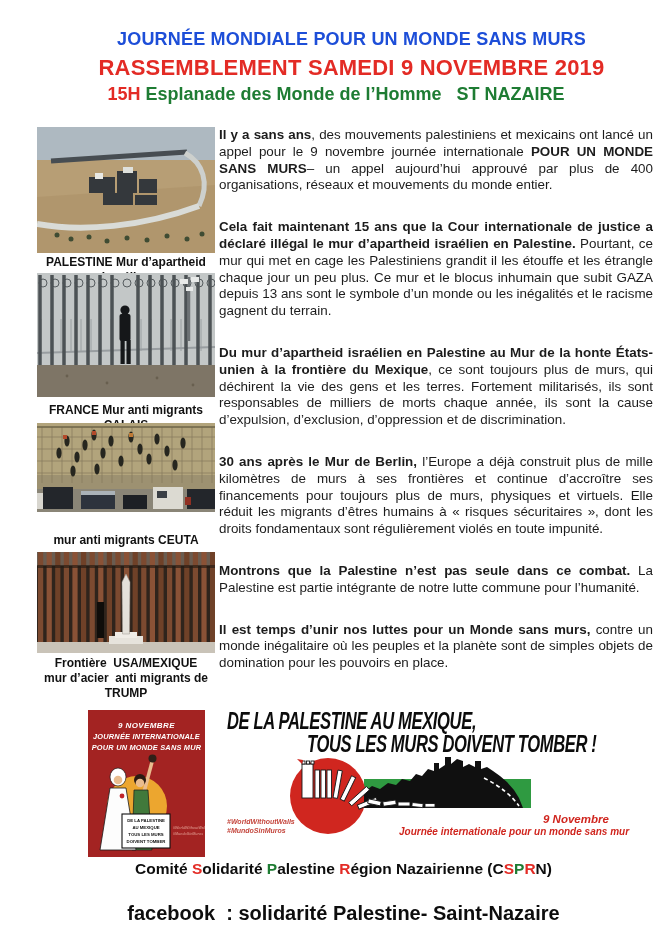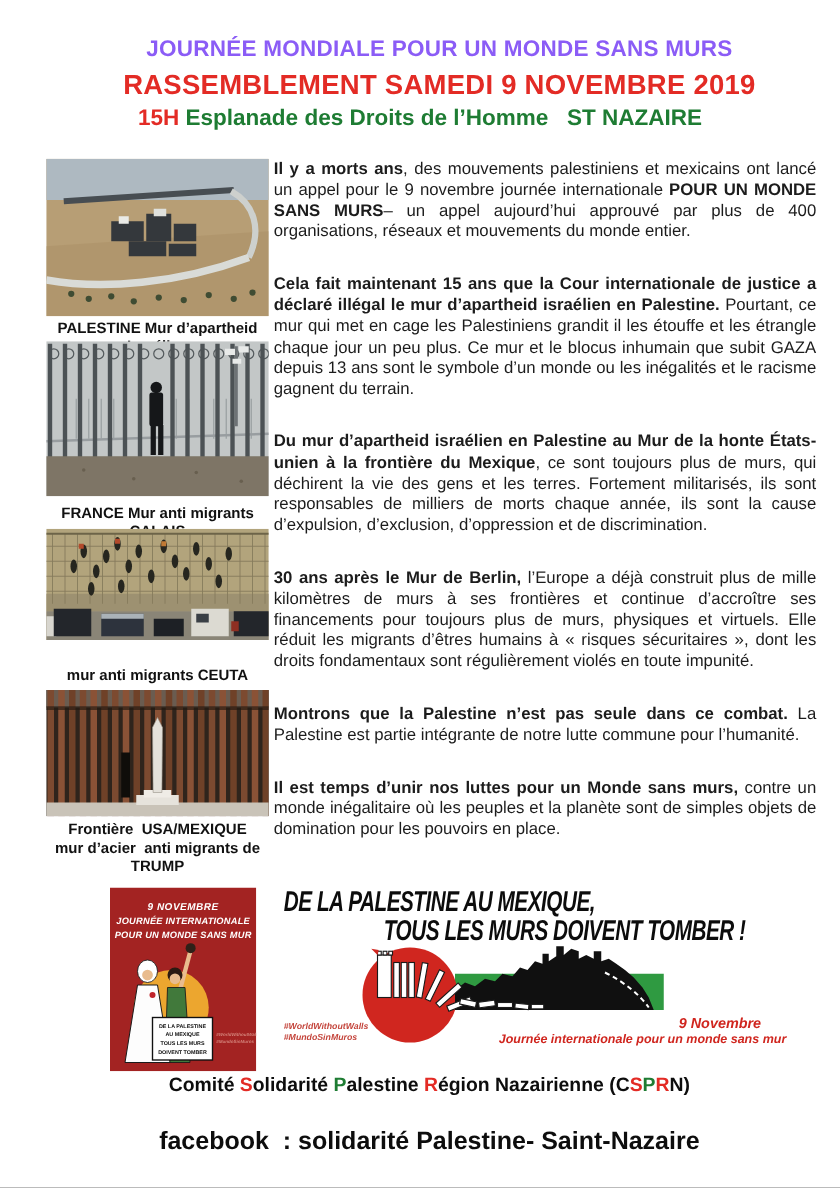--- a/index.html
+++ b/index.html
@@ -11,21 +11,21 @@
     --link-blue:#17365d;
     --ink:#1c1c1c;
   }
   html,body{margin:0;padding:0;background:#888;}
   .page{
     position:relative;width:672px;height:950px;margin:0 auto;background:#ffffff;
     font-family:"Liberation Sans",sans-serif;color:var(--ink);overflow:hidden;
   }
   
   .hdr{position:absolute;left:0;right:0;text-align:center;white-space:pre-wrap;}
-  .hdr-title{top:29px;font-size:18px;font-weight:bold;color:#8b5cf6;letter-spacing:.2px;padding-left:31px;}
+  .hdr-title{top:29px;font-size:18px;font-weight:bold;color:#1d4ed8;letter-spacing:.2px;padding-left:31px;}
   .hdr-red{top:55px;font-size:22px;font-weight:bold;color:var(--red);letter-spacing:.2px;padding-left:31px;}
   .hdr-green{top:84px;font-size:18px;font-weight:bold;color:var(--green);}
   .hdr-green .t-red{color:var(--red);}
   
   .photo{position:absolute;left:37px;width:178px;display:block;}
   .cap{position:absolute;left:26px;width:200px;text-align:center;font-size:12px;font-weight:bold;
        color:#111;line-height:14.5px;white-space:pre-wrap;}
   
   .text-col{position:absolute;left:219px;top:127px;width:434px;font-size:13.4px;
             line-height:16.8px;text-align:justify;color:var(--ink);}
@@ -51,21 +51,21 @@
   .f-email a{color:var(--link-blue);text-decoration:underline;font-weight:bold;}
   .f-fb{top:902px;font-size:20px;color:#0d0d0d;}
 </style>
 </head>
 <body>
 
 <div class="page">
 
   <div class="hdr hdr-title">JOURNÉE MONDIALE POUR UN MONDE SANS MURS</div>
   <div class="hdr hdr-red">RASSEMBLEMENT SAMEDI 9 NOVEMBRE 2019</div>
-  <div class="hdr hdr-green"><span class="t-red">15H</span><span> Esplanade des Droits de l’Homme   ST NAZAIRE</span></div>
+  <div class="hdr hdr-green"><span class="t-red">15H</span><span> Esplanade des Monde de l’Homme   ST NAZAIRE</span></div>
 
   <svg class="photo" style="top:127px" width="178" height="126" viewBox="0 0 178 126">
     <rect width="178" height="126" fill="#b79e75"></rect>
     <rect width="178" height="33" fill="#aeb9c1"></rect>
     <polygon points="0,70 178,58 178,126 0,126" fill="#ab8f66" opacity="0.55"></polygon>
     <path d="M14,34 L150,25" stroke="#474d52" stroke-width="5" fill="none"></path>
     <path d="M148,26 C166,36 173,56 162,79" stroke="#cdd0cd" stroke-width="5" fill="none"></path>
     <path d="M0,97 C45,105 105,100 162,79" stroke="#d9dbd7" stroke-width="6" fill="none"></path>
     <g fill="#34383c">
       <rect x="52" y="50" width="26" height="16"></rect>
@@ -259,21 +259,21 @@
     <rect y="90" width="178" height="11" fill="#c9c3b8"></rect>
     <rect x="60" y="50" width="7" height="36" fill="#0f0d0a"></rect>
     <rect x="72" y="84" width="34" height="8" fill="#e6e3dc"></rect>
     <rect x="78" y="80" width="22" height="6" fill="#efece6"></rect>
     <polygon points="89,22 93,30 92.5,82 85.5,82 85,30" fill="#e4e1da" stroke="#9a958c" stroke-width="0.5"></polygon>
   </svg>
   <div class="cap" style="top:656px">Frontière  USA/MEXIQUE</div>
   <div class="cap" style="top:671px">mur d’acier  anti migrants de TRUMP</div>
 
   <div class="text-col" id="body-paragraphs">
-      <p><span class="b">Il y a morts ans</span><span>, des mouvements palestiniens et mexicains ont lancé un appel pour le 9 novembre journée internationale </span><span class="b">POUR UN MONDE SANS MURS</span><span>– un appel aujourd’hui approuvé par plus de 400 organisations, réseaux et mouvements du monde entier.</span></p>
+      <p><span class="b">Il y a sans ans</span><span>, des mouvements palestiniens et mexicains ont lancé un appel pour le 9 novembre journée internationale </span><span class="b">POUR UN MONDE SANS MURS</span><span>– un appel aujourd’hui approuvé par plus de 400 organisations, réseaux et mouvements du monde entier.</span></p>
       <p><span class="b">Cela fait maintenant 15 ans que la Cour internationale de justice a déclaré illégal le mur d’apartheid israélien en Palestine.</span><span> Pourtant, ce mur qui met en cage les Palestiniens grandit il les étouffe et les étrangle chaque jour un peu plus. Ce mur et le blocus inhumain que subit GAZA depuis 13 ans sont le symbole d’un monde ou les inégalités et le racisme gagnent du terrain.</span></p>
       <p><span class="b">Du mur d’apartheid israélien en Palestine au Mur de la honte États-unien à la frontière du Mexique</span><span>, ce sont toujours plus de murs, qui déchirent la vie des gens et les terres. Fortement militarisés, ils sont responsables de milliers de morts chaque année, ils sont la cause d’expulsion, d’exclusion, d’oppression et de discrimination.</span></p>
       <p><span class="b">30 ans après le Mur de Berlin,</span><span> l’Europe a déjà construit plus de mille kilomètres de murs à ses frontières et continue d’accroître ses financements pour toujours plus de murs, physiques et virtuels. Elle réduit les migrants d’êtres humains à « risques sécuritaires », dont les droits fondamentaux sont régulièrement violés en toute impunité.</span></p>
       <p><span class="b">Montrons que la Palestine n’est pas seule dans ce combat.</span><span> La Palestine est partie intégrante de notre lutte commune pour l’humanité.</span></p>
       <p><span class="b">Il est temps d’unir nos luttes pour un Monde sans murs,</span><span> contre un monde inégalitaire où les peuples et la planète sont de simples objets de domination pour les pouvoirs en place.</span></p>
     </div>
 
   <svg class="poster" viewBox="0 0 117 147">
     <rect width="117" height="147" fill="#a32322"></rect>
     <text x="58.5" y="18" text-anchor="middle" fill="#ffffff" font-family="Liberation Sans, sans-serif" font-size="8" font-weight="bold" font-style="italic" letter-spacing="0.4">9 NOVEMBRE</text>

